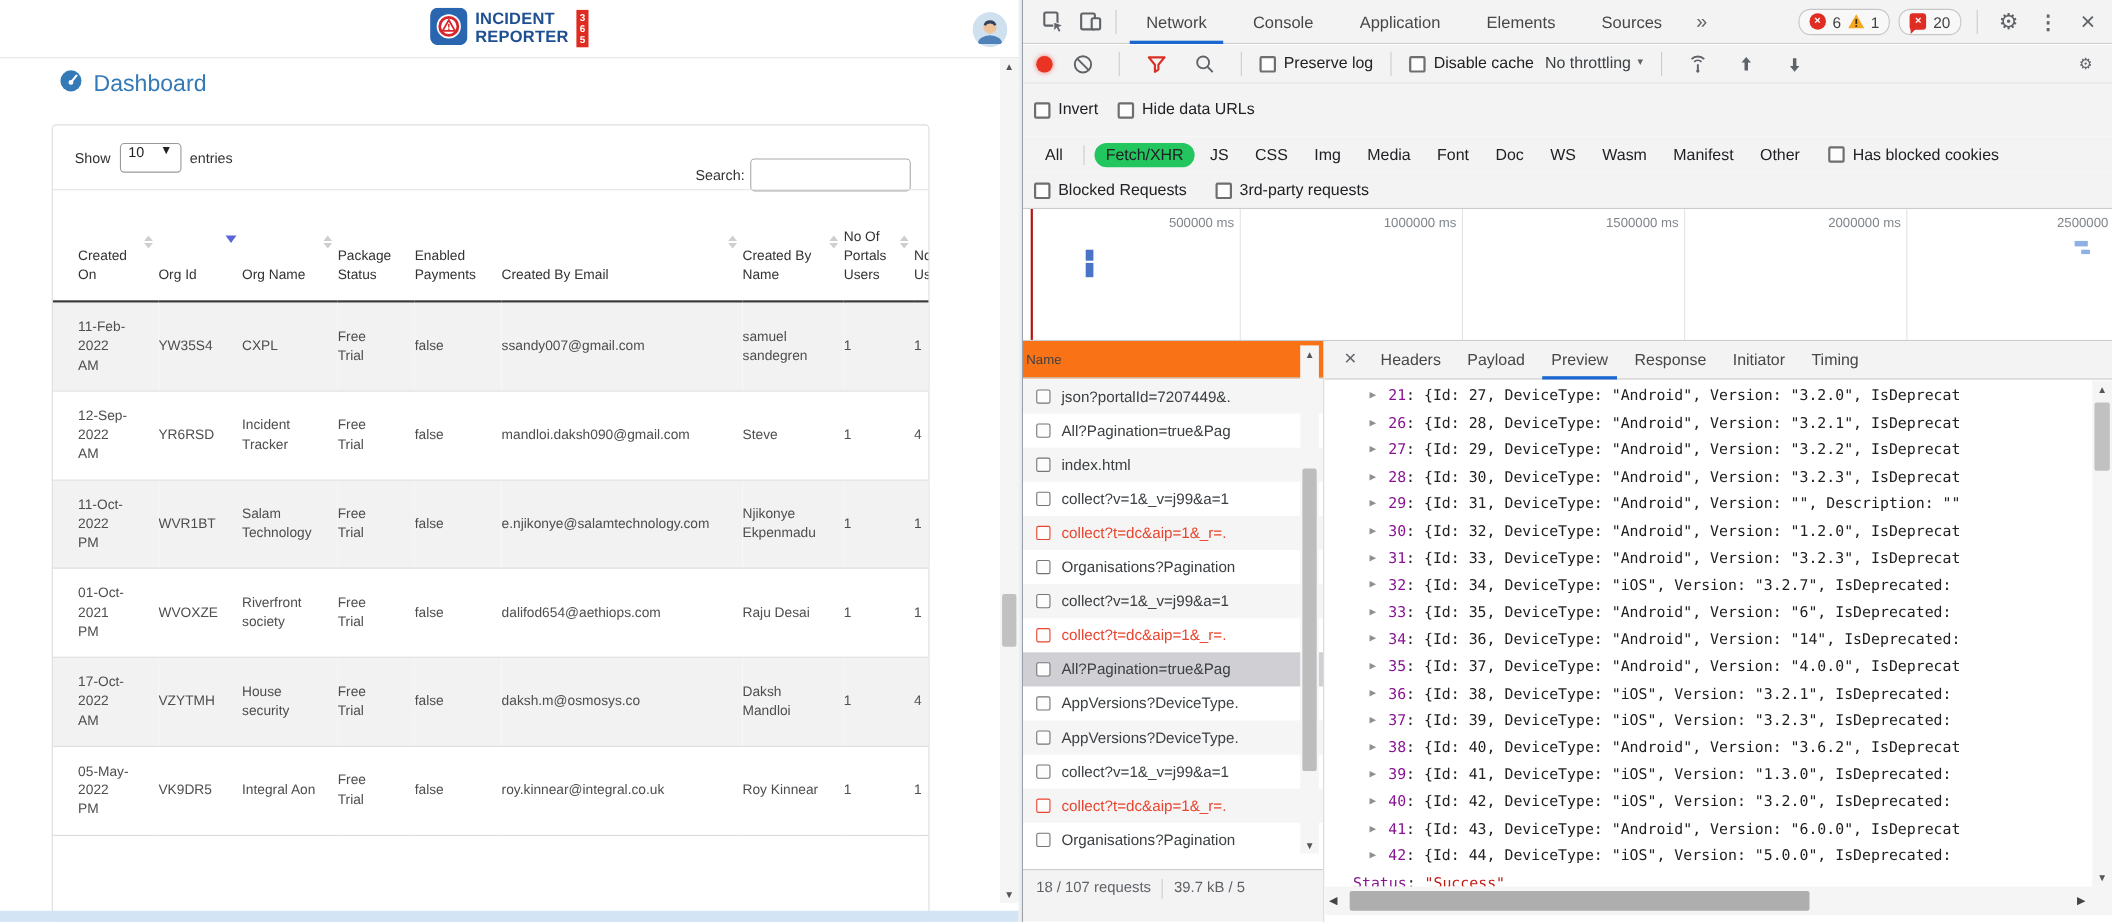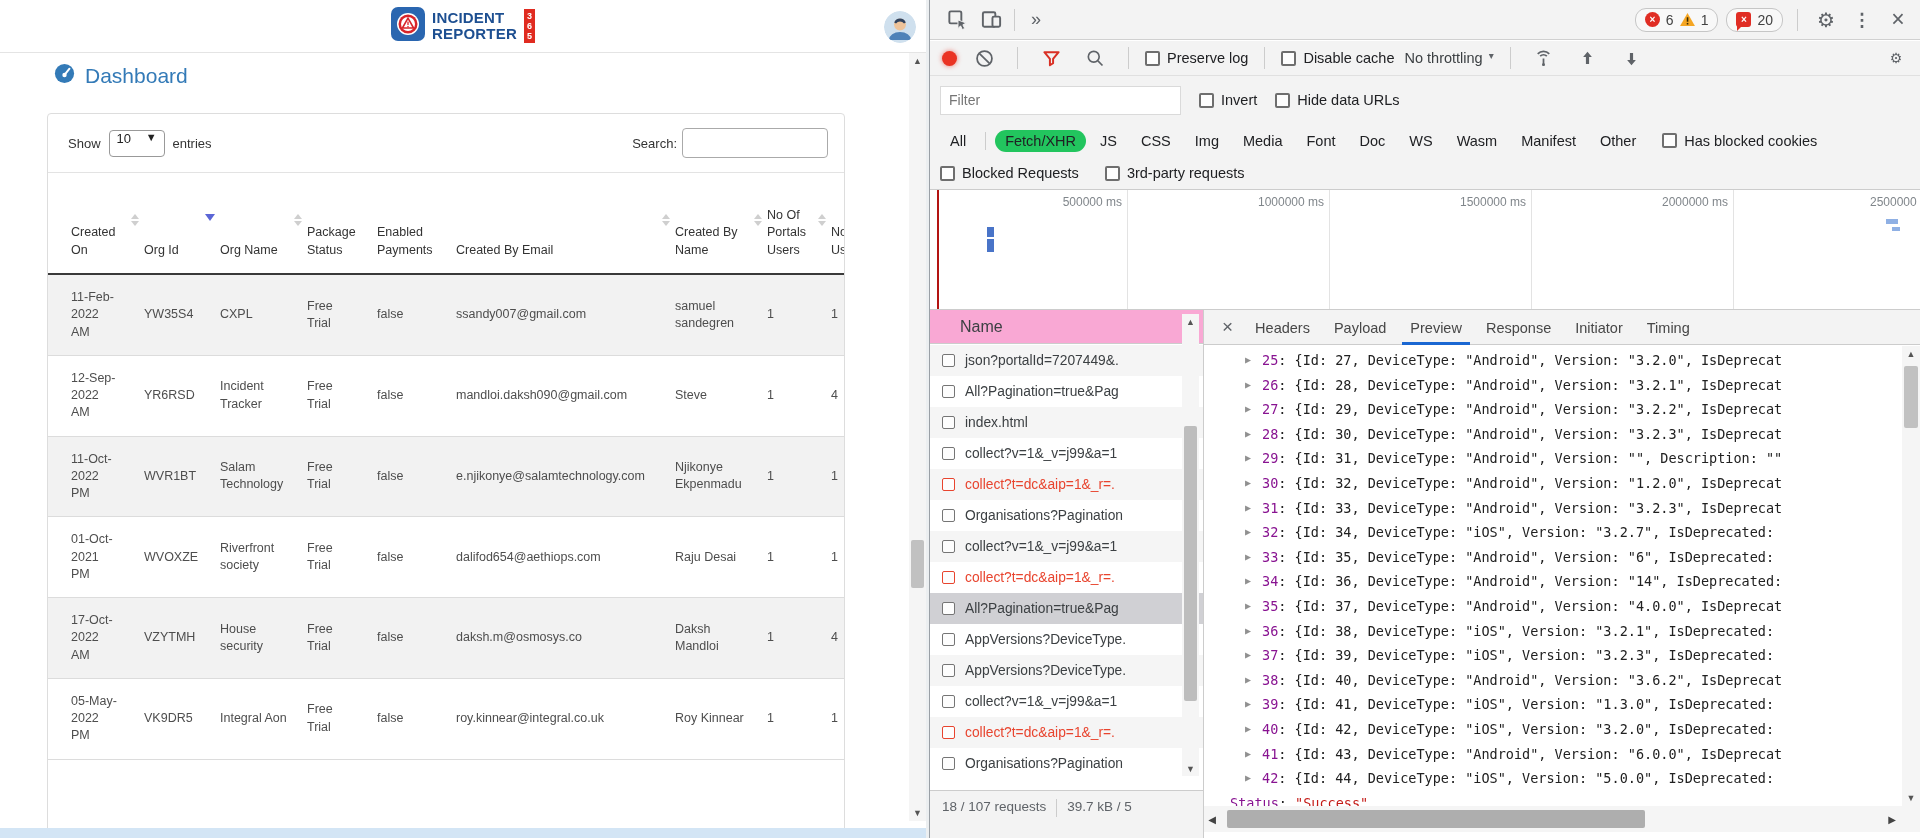--- a/index.html
+++ b/index.html
@@ -20,21 +20,21 @@
     color:#337ab7;font-size:21px;}
 
   .card{position:absolute;left:47px;top:113px;width:798px;height:725px;border:1px solid #ddd;
     border-radius:4px;background:#fff;overflow:hidden;}
   .controls{position:absolute;left:0;top:0;width:100%;height:58px;}
   .show-group{position:absolute;left:20px;top:16px;display:flex;align-items:center;gap:8px;
     font-size:13px;color:#333;}
   .page-size{width:56px;height:27px;border:1px solid #999;border-radius:4px;display:flex;
     align-items:flex-start;padding:0 7px;font-size:13px;color:#222;justify-content:space-between;cursor:pointer;background:#fff;}
   .page-size .caret{font-size:11px;color:#222;}
-  .search-group{position:absolute;right:16px;top:14px;display:flex;align-items:center;gap:5px;
+  .search-group{position:absolute;right:16px;top:30px;display:flex;align-items:center;gap:5px;
     font-size:13px;color:#333;}
   .search-input{width:146px;height:30px;border:1px solid #aaa;border-radius:4px;padding:0 8px;
     font-size:13px;outline:none;}
   .ctl-divider{position:absolute;left:0;top:58px;width:100%;border-top:1px solid #e3e3e3;}
 
   table.data{border-collapse:collapse;table-layout:fixed;width:863px;margin-top:58px;}
   table.data thead th{vertical-align:bottom;text-align:left;font-weight:normal;color:#333;
     font-size:12.5px;line-height:1.4;padding:0 10px 14px 0;height:102px;position:relative;}
   table.data thead tr{border-bottom:2px solid #3a3a3a;}
   table.data td{font-size:12.5px;color:#4e4e4e;line-height:1.38;padding:14px 10px 14px 0;
@@ -105,21 +105,21 @@
 
   .dt-timeline{position:absolute;left:0;top:190px;width:990px;height:120px;background:#fff;
     border-bottom:1px solid #ccc;overflow:hidden;cursor:col-resize;}
   .tl-grid{position:absolute;top:0;bottom:0;width:1px;background:#e3e3e3;}
   .tl-label{position:absolute;top:5px;font-size:12px;color:#80868b;white-space:nowrap;}
   .tl-redline{position:absolute;left:7px;top:0;bottom:0;width:2px;background:#b31412;}
   .tl-mark{position:absolute;background:#4974c8;}
 
   .dt-left{position:absolute;left:0;top:310px;width:274px;height:528px;border-right:1px solid #ccc;background:#fff;overflow:hidden;}
   .name-header{position:absolute;left:0;top:0;width:100%;height:34px;border-bottom:1px solid #ccc;
-    display:flex;align-items:center;padding-left:30px;font-size:16px;color:#3c4043;background:#f9a8d4;}
+    display:flex;align-items:center;padding-left:3px;font-size:12px;color:#3c4043;background:#f97316;}
   .req-list{position:absolute;left:0;top:35px;width:100%;}
   .req-row{height:31px;display:flex;align-items:center;gap:10px;padding-left:12px;font-size:13.8px;
     color:#3c4043;white-space:nowrap;overflow:hidden;cursor:pointer;}
   .req-row:nth-child(odd){background:#f5f5f5;}
   .req-row.failed{color:#e8442e;}
   .req-row.failed .cb{border-color:#e8442e;}
   .req-row.selected{background:#d0d0d4;}
   .req-row .cb{width:13px;height:13px;border-width:1.7px;border-color:#757575;}
   .list-scroll{position:absolute;right:4px;top:4px;width:17px;height:462px;background:#f5f5f5;}
   .list-scroll .arr{position:absolute;left:0;width:17px;height:15px;color:#555;font-size:9px;
@@ -336,20 +336,27 @@
         <path d="M12.5 12.5 l8.6 3.2 -3.5 1.8 1.9 3.8 -2.4 1.2 -1.9-3.9 -2.7 2.9z" fill="#5f6368" stroke="#f3f3f3" stroke-width="1"></path>
       </svg>
     </span>
     <span class="tb-icon">
       <svg width="23" height="23" viewBox="0 0 24 24" fill="none" stroke="#5f6368" stroke-width="2">
         <rect x="3" y="4.5" width="13" height="15" rx="1.5"></rect>
         <rect x="13" y="9" width="8" height="10.5" rx="1.5" fill="#f3f3f3"></rect>
       </svg>
     </span>
     <span class="tb-sep"></span>
+    <span id="dt-main-tabs" style="display:flex;height:100%">
+        <span class="dt-tab active">Network</span>
+        <span class="dt-tab">Console</span>
+        <span class="dt-tab">Application</span>
+        <span class="dt-tab">Elements</span>
+        <span class="dt-tab">Sources</span>
+      </span>
     <span class="more-tabs">»</span>
     <span class="badge-group">
       <span class="pill">
         <span class="err-ic">×</span>
         <span>6</span>
         <svg width="15" height="13" viewBox="0 0 16 14">
           <path d="M8 0 L16 14 H0 Z" fill="#f5a623"></path>
           <rect x="7.2" y="4.6" width="1.7" height="4.8" fill="#3a2a00"></rect>
           <rect x="7.2" y="10.7" width="1.7" height="1.7" fill="#3a2a00"></rect>
         </svg>
@@ -416,21 +423,20 @@
     </span>
     <span class="tb-icon">
       <svg width="19" height="19" viewBox="0 0 24 24" fill="#5f6368">
           <path d="M12 20.5 l-5.5-6.5 h3.5 v-9 h4 v9 h3.5z"></path>
         </svg>
     </span>
     <span style="margin-left:auto;margin-right:10px" class="glyph-btn">⚙</span>
   </div>
 
   <div class="dt-row dt-filterrow">
-    <input class="filter-input" type="text" placeholder="Filter" style="">
     <span class="cb-item">
       <span class="cb"></span>
       <span>Invert</span>
     </span>
     <span class="cb-item">
       <span class="cb"></span>
       <span>Hide data URLs</span>
     </span>
   </div>
 
@@ -562,21 +568,21 @@
       <span id="pv-tabs" style="display:flex;height:100%">
           <span class="pv-tab">Headers</span>
           <span class="pv-tab">Payload</span>
           <span class="pv-tab active">Preview</span>
           <span class="pv-tab">Response</span>
           <span class="pv-tab">Initiator</span>
           <span class="pv-tab">Timing</span>
         </span>
     </div>
     <div class="json-area" id="json-area">
-        <div class="json-line"><span class="tri">▶</span><span class="json-idx">25</span><span>: {Id: 27, DeviceType: "Android", Version: "3.2.0", IsDeprecat</span></div>
+        <div class="json-line"><span class="tri">▶</span><span class="json-idx">21</span><span>: {Id: 27, DeviceType: "Android", Version: "3.2.0", IsDeprecat</span></div>
         <div class="json-line"><span class="tri">▶</span><span class="json-idx">26</span><span>: {Id: 28, DeviceType: "Android", Version: "3.2.1", IsDeprecat</span></div>
         <div class="json-line"><span class="tri">▶</span><span class="json-idx">27</span><span>: {Id: 29, DeviceType: "Android", Version: "3.2.2", IsDeprecat</span></div>
         <div class="json-line"><span class="tri">▶</span><span class="json-idx">28</span><span>: {Id: 30, DeviceType: "Android", Version: "3.2.3", IsDeprecat</span></div>
         <div class="json-line"><span class="tri">▶</span><span class="json-idx">29</span><span>: {Id: 31, DeviceType: "Android", Version: "", Description: ""</span></div>
         <div class="json-line"><span class="tri">▶</span><span class="json-idx">30</span><span>: {Id: 32, DeviceType: "Android", Version: "1.2.0", IsDeprecat</span></div>
         <div class="json-line"><span class="tri">▶</span><span class="json-idx">31</span><span>: {Id: 33, DeviceType: "Android", Version: "3.2.3", IsDeprecat</span></div>
         <div class="json-line"><span class="tri">▶</span><span class="json-idx">32</span><span>: {Id: 34, DeviceType: "iOS", Version: "3.2.7", IsDeprecated:</span></div>
         <div class="json-line"><span class="tri">▶</span><span class="json-idx">33</span><span>: {Id: 35, DeviceType: "Android", Version: "6", IsDeprecated:</span></div>
         <div class="json-line"><span class="tri">▶</span><span class="json-idx">34</span><span>: {Id: 36, DeviceType: "Android", Version: "14", IsDeprecated:</span></div>
         <div class="json-line"><span class="tri">▶</span><span class="json-idx">35</span><span>: {Id: 37, DeviceType: "Android", Version: "4.0.0", IsDeprecat</span></div>

